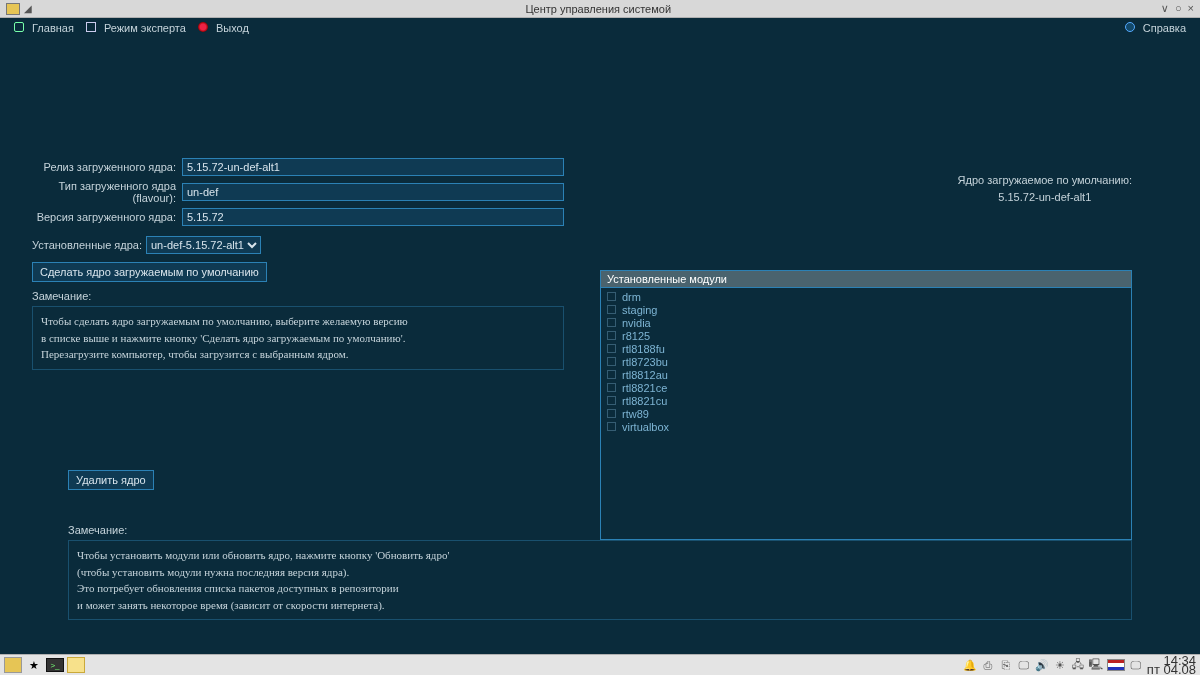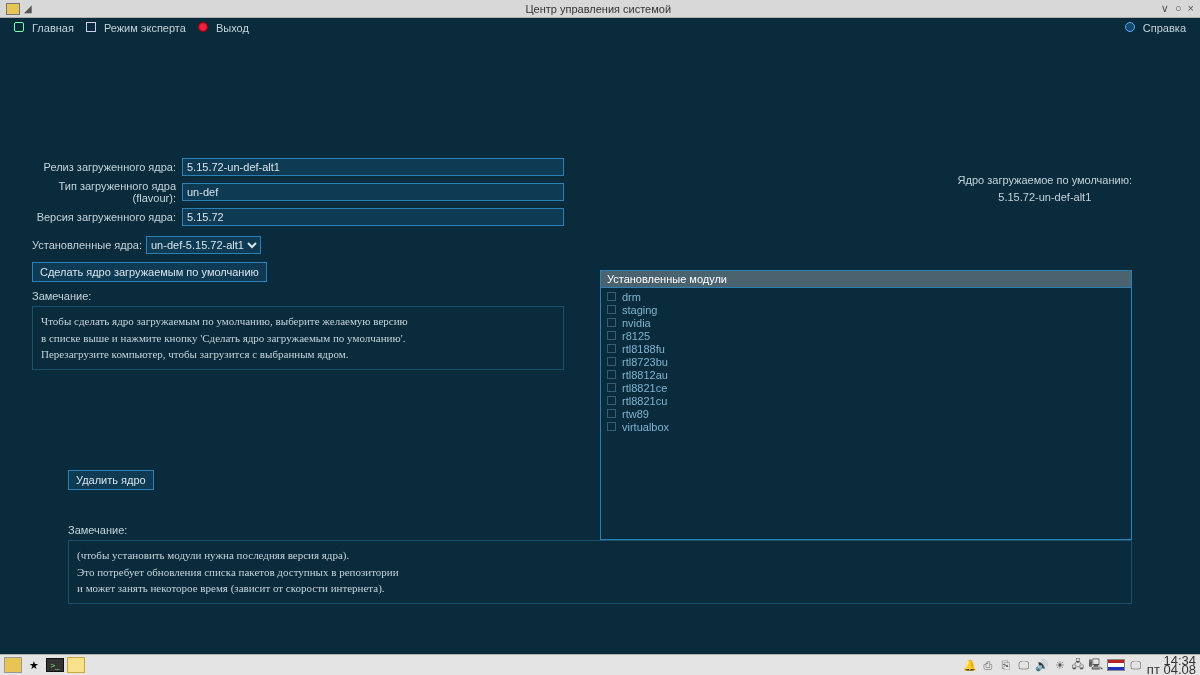--- a/index.html
+++ b/index.html
@@ -185,20 +185,21 @@
           </div>
         </div>
     </div>
 
     <div class="del-kernel"><button class="btn">Удалить ядро</button></div>
 
 
     <div class="note2">
       <div class="note-label">Замечание:</div>
       <div class="note-box">
+        <div>Чтобы установить модули или обновить ядро, нажмите кнопку 'Обновить ядро'</div>
         <div>(чтобы установить модули нужна последняя версия ядра).</div>
         <div>Это потребует обновления списка пакетов доступных в репозитории</div>
         <div>и может занять некоторое время (зависит от скорости интернета).</div>
       </div>
     </div>
   </div>
 </div>
 
 <div class="taskbar">
   <span class="tico" style="background:#e6c555;border:1px solid #999;"></span>

